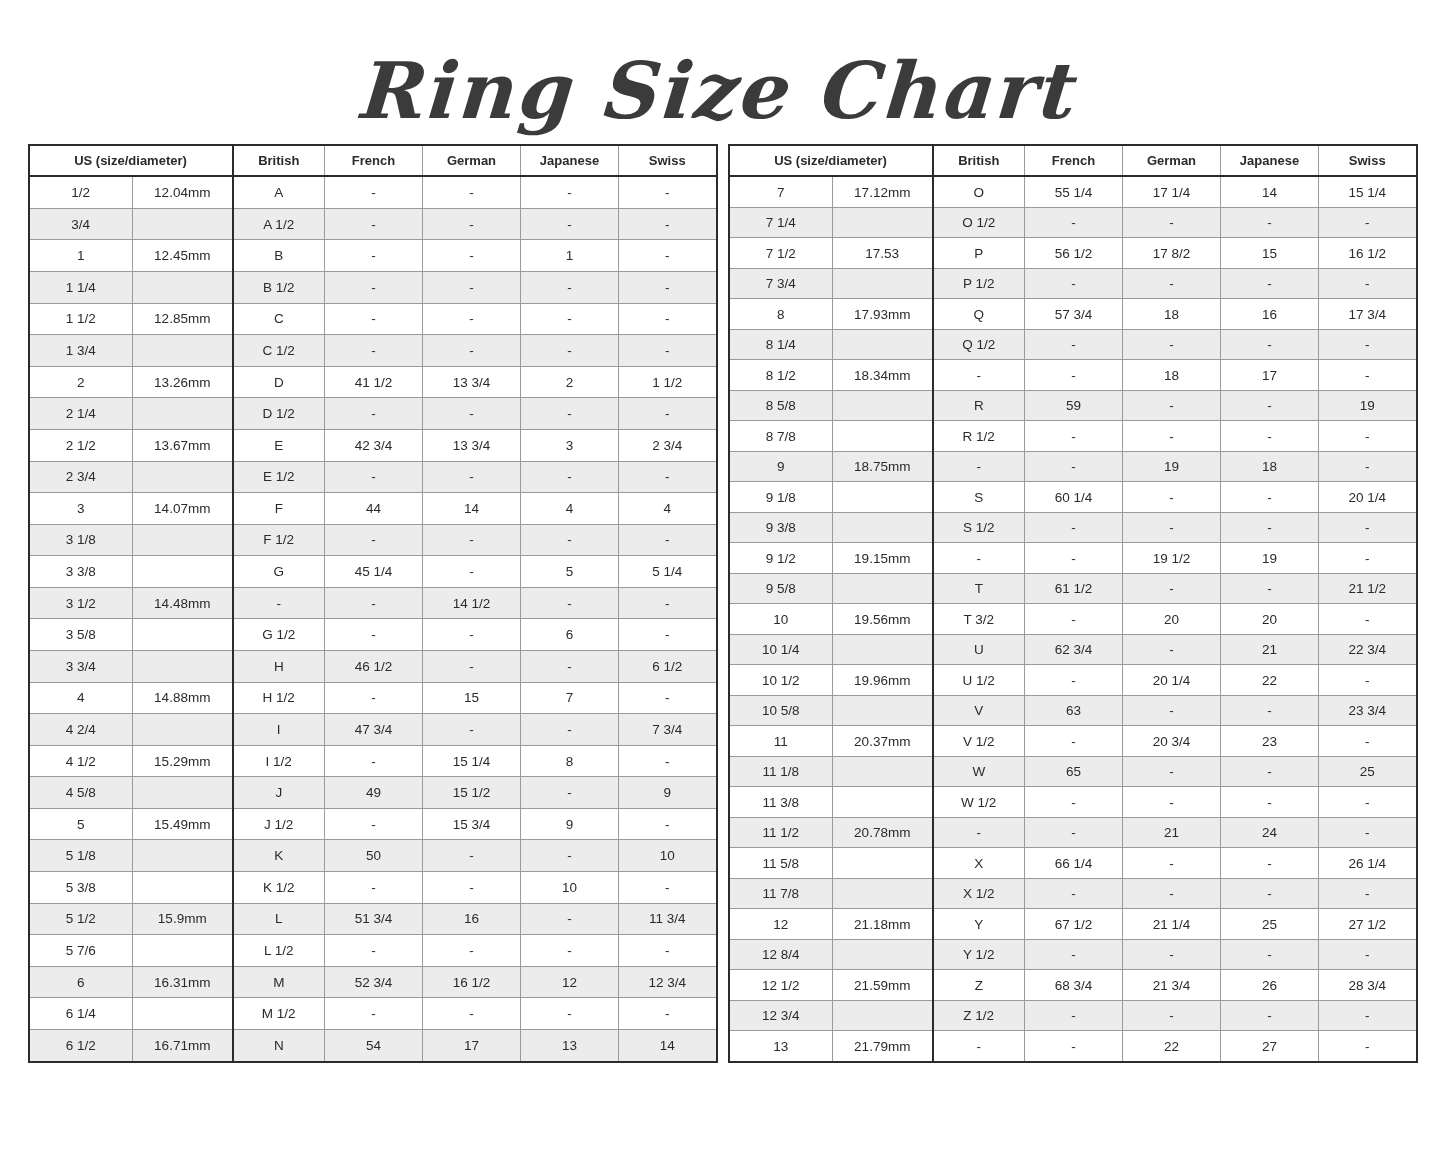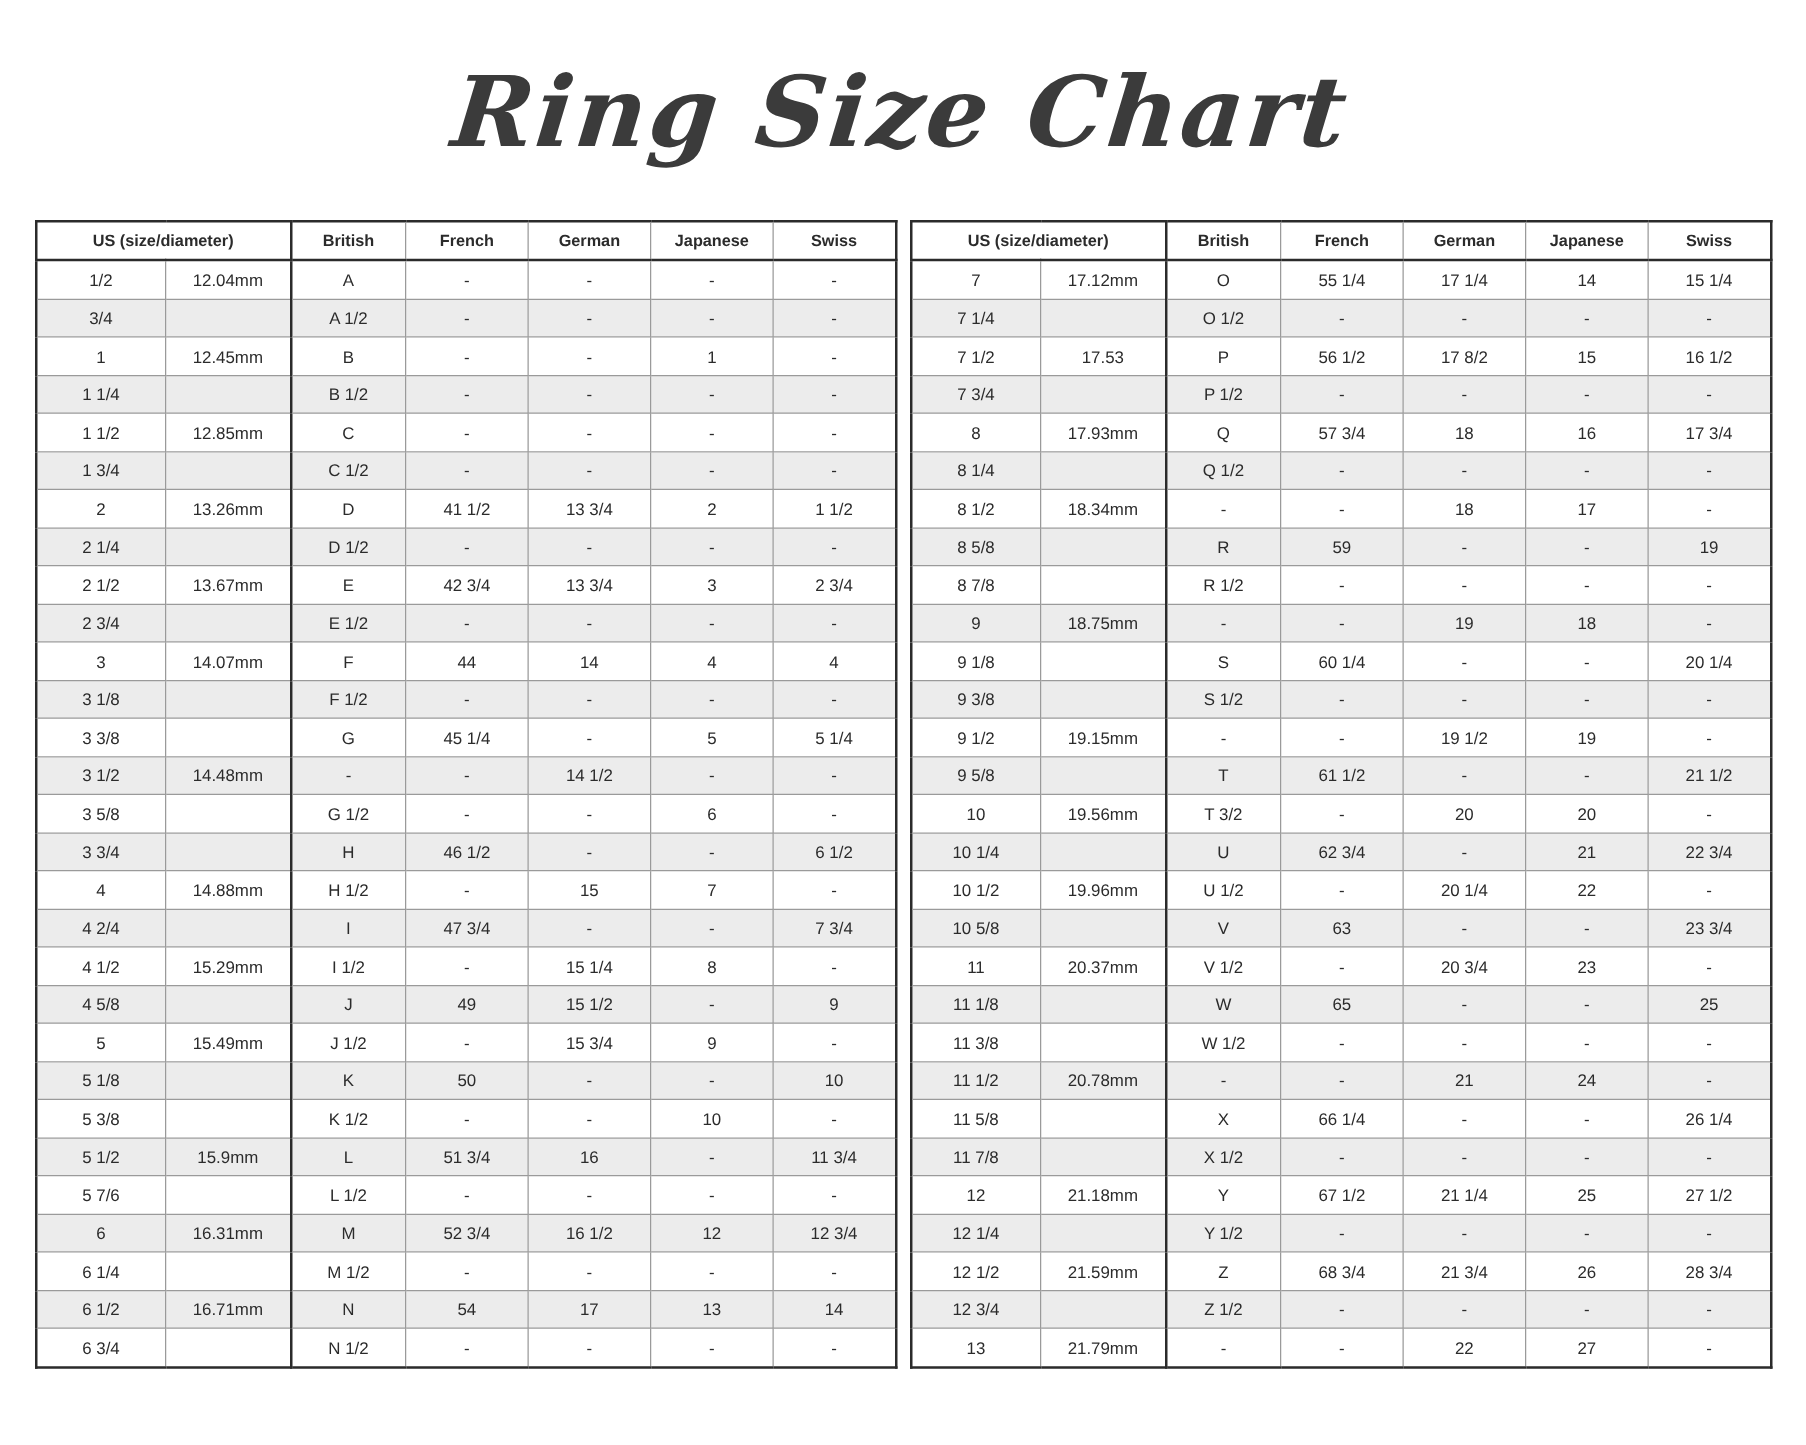--- a/index.html
+++ b/index.html
@@ -32,21 +32,20 @@
     padding-bottom: 10px;
     line-height: 1.1;
     transform: skewX(-6deg);
   }
   .tables-wrap {
     display: flex;
     justify-content: center;
     gap: 10px;
     padding: 0 24px;
     box-sizing: border-box;
-    margin-top: 32px;
   }
   table.size-table {
     border-collapse: collapse;
     table-layout: fixed;
     font-size: 13.5px;
   }
   table.size-table th,
   table.size-table td {
     border: 1px solid #9a9a9a;
     text-align: center;
@@ -369,29 +368,20 @@
           </tr>
           <tr class="alt">
             <td class="us-size">6 1/2</td>
             <td class="us-dia">16.71mm</td>
             <td>N</td>
             <td>54</td>
             <td>17</td>
             <td>13</td>
             <td class="swiss-last">14</td>
           </tr>
-          <tr>
-            <td class="us-size">6 3/4</td>
-            <td class="us-dia"></td>
-            <td>N 1/2</td>
-            <td>-</td>
-            <td>-</td>
-            <td>-</td>
-            <td class="swiss-last">-</td>
-          </tr>
         </tbody>
     </table>
 
     <table class="size-table">
       <colgroup>
         <col class="c-us-size">
           <col class="c-us-dia">
           <col class="c-british">
         <col class="c-french">
           <col class="c-german">
@@ -628,21 +618,21 @@
           <tr>
             <td class="us-size">12</td>
             <td class="us-dia">21.18mm</td>
             <td>Y</td>
             <td>67 1/2</td>
             <td>21 1/4</td>
             <td>25</td>
             <td class="swiss-last">27 1/2</td>
           </tr>
           <tr class="alt">
-            <td class="us-size">12 1/4</td>
+            <td class="us-size">12 8/4</td>
             <td class="us-dia"></td>
             <td>Y 1/2</td>
             <td>-</td>
             <td>-</td>
             <td>-</td>
             <td class="swiss-last">-</td>
           </tr>
           <tr>
             <td class="us-size">12 1/2</td>
             <td class="us-dia">21.59mm</td>

